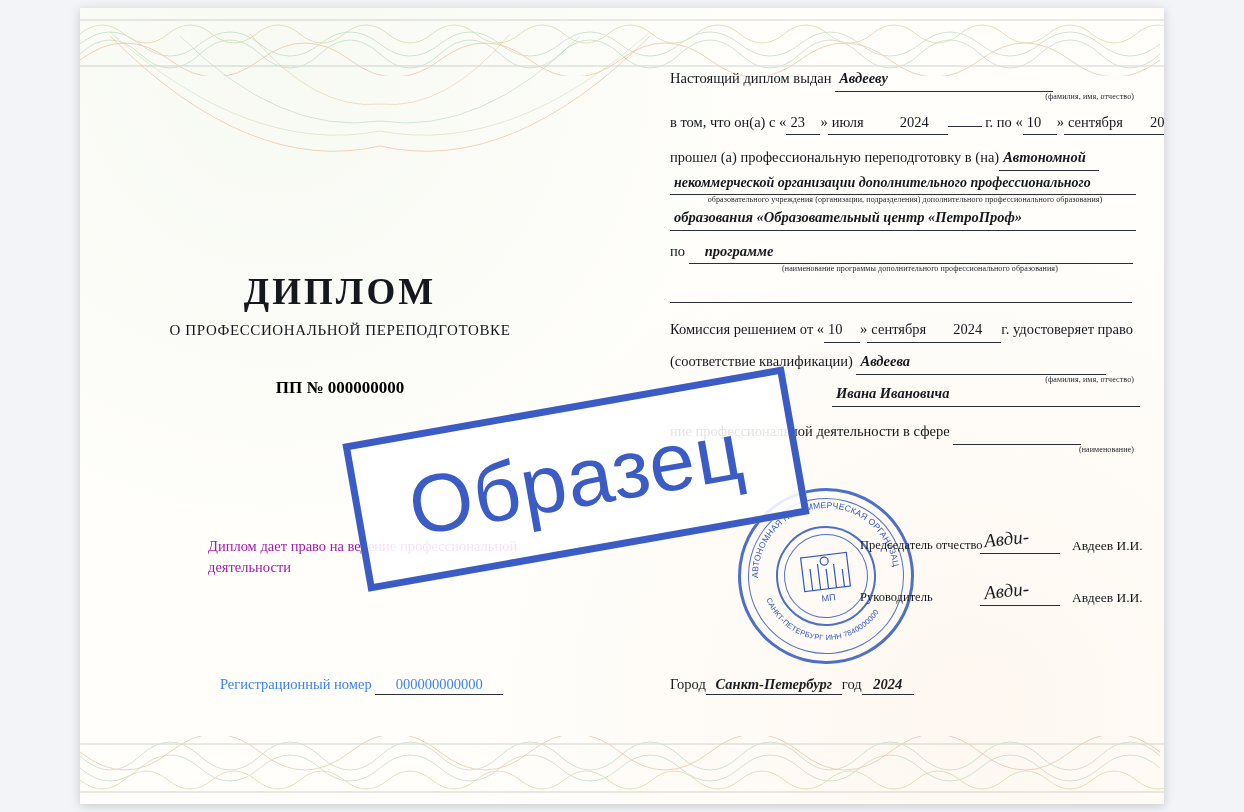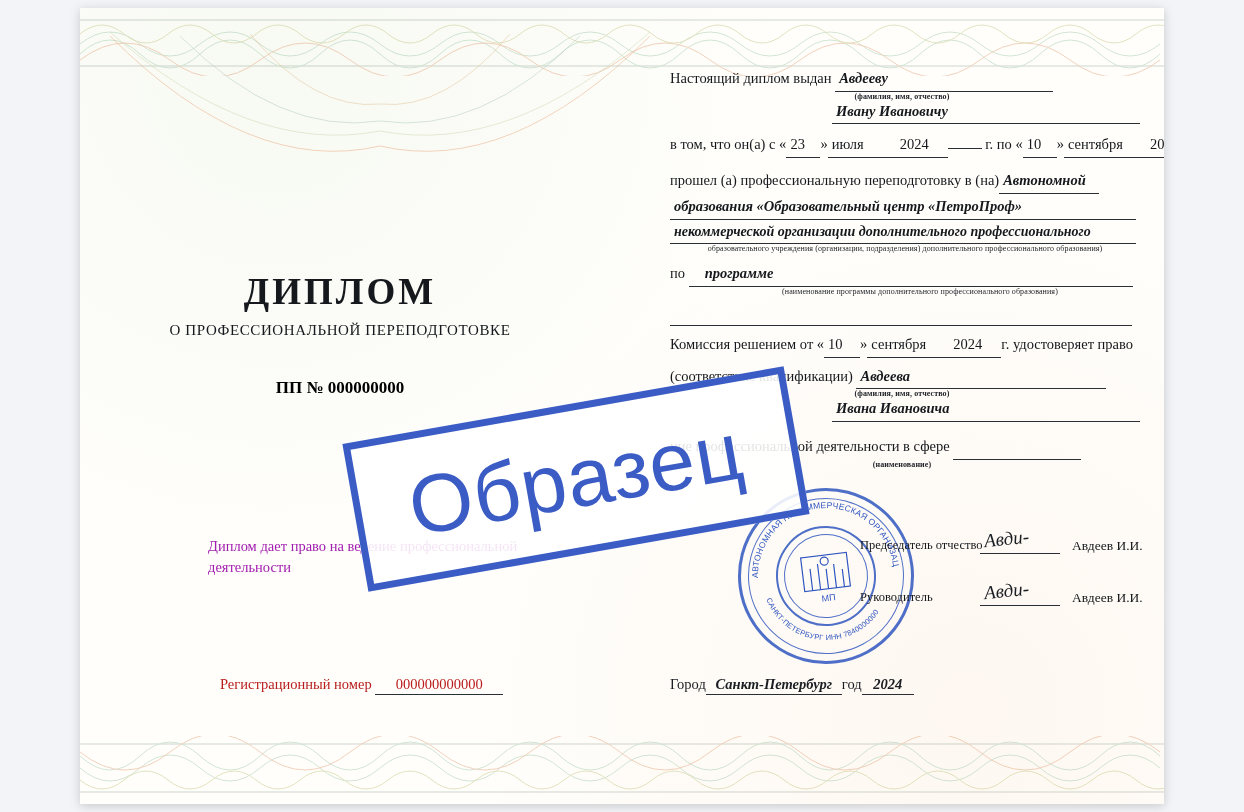--- a/index.html
+++ b/index.html
@@ -91,21 +91,21 @@
     width: 330px;
     font-size: 14.5px;
     line-height: 1.45;
     color: #a21caf;
   }
   .reg-block {
     position: absolute;
     left: 140px;
     top: 668px;
     font-size: 14.5px;
-    color: #b91c1c;
+    color: #3b82f6;
     white-space: nowrap;
   }
   .reg-value {
     display: inline-block;
     min-width: 120px;
     border-bottom: 1px solid #2a2f35;
     text-align: center;
     padding: 0 4px 1px 4px;
     font-family: "Liberation Serif", serif;
   }
@@ -141,21 +141,21 @@
     text-align: center;
     font-size: 8px;
     font-style: normal;
     font-weight: normal;
     letter-spacing: 0.1px;
     color: #23262b;
     margin-top: 1px;
     line-height: 1.1;
     white-space: normal;
   }
-  .hint-right { text-align: center; padding-right: 6px; font-weight: bold; }
+  .hint-right { text-align: right; padding-right: 6px; }
   .blank-line {
     display: block;
     border-bottom: 1px solid #2a2f35;
     height: 20px;
     margin-top: 8px;
   }
 
   
   .sign-area {
     position: absolute;
@@ -349,54 +349,51 @@
     <div class="right-col">
 
       <div class="row">
         <span>Настоящий диплом выдан</span>
         <span class="fill" style="width:210px">
           <span>Авдееву</span>
         </span>
         <span class="hint hint-right">(фамилия, имя, отчество)</span>
       </div>
 
-      <div class="row" style="text-align:right;margin-top:-4px">
-        <span class="fill" style="width:300px">Ивану Ивановичу</span>
-      </div>
 
       <div class="row" style="margin-top:10px">
         <span>в том, что он(а) с «</span><span class="fill plain" style="width:26px">23</span><span>»</span><span class="fill plain" style="width:60px">июля</span><span class="fill plain" style="width:44px">2024</span><span class="fill plain" style="width:26px;border-bottom:1px solid #2a2f35"></span>
         <span>г.</span>
         <span>по  «</span><span class="fill plain" style="width:26px">10</span><span>»</span><span class="fill plain" style="width:74px">сентября</span><span class="fill plain" style="width:44px">2024</span>
       </div>
 
       <div class="row" style="margin-top:12px">
         <span>прошел (а) профессиональную переподготовку в (на)</span><span class="fill" style="width:92px">Автономной</span>
       </div>
 
-      <div class="row" style="margin-top:-1px">
-        <span class="fill" style="width:458px">образования «Образовательный центр «ПетроПроф»</span>
-      </div>
-
       <div class="row" style="margin-top:-2px">
         <span class="fill" style="width:458px;font-size:14px">некоммерческой организации дополнительного профессионального</span>
         <span class="hint">образовательного учреждения (организации, подразделения) дополнительного профессионального образования)</span>
+      </div>
+
+      <div class="row" style="margin-top:-1px">
+        <span class="fill" style="width:458px">образования «Образовательный центр «ПетроПроф»</span>
       </div>
 
       <div class="row" style="margin-top:10px">
         <span>по</span>
         <span class="fill" style="width:424px;text-align:left;padding-left:16px">программе</span>
         <span class="hint" style="padding-left:30px">(наименование программы дополнительного профессионального образования)</span>
       </div>
 
       <div class="row">
         <span class="blank-line" style="width:462px"></span>
       </div>
 
-      <div class="row" style="margin-top:8px">
+      <div class="row" style="margin-top:16px">
         <span>Комиссия решением от «</span><span class="fill plain" style="width:28px">10</span><span>»</span><span class="fill plain" style="width:74px">сентября</span><span class="fill plain" style="width:44px">2024</span><span>г. удостоверяет право</span>
       </div>
 
       <div class="row" style="margin-top:8px">
         <span>(соответствие квалификации)</span>
         <span class="fill" style="width:242px">Авдеева</span>
         <span class="hint hint-right">(фамилия, имя, отчество)</span>
       </div>
 
       <div class="row" style="text-align:right;margin-top:-4px">

